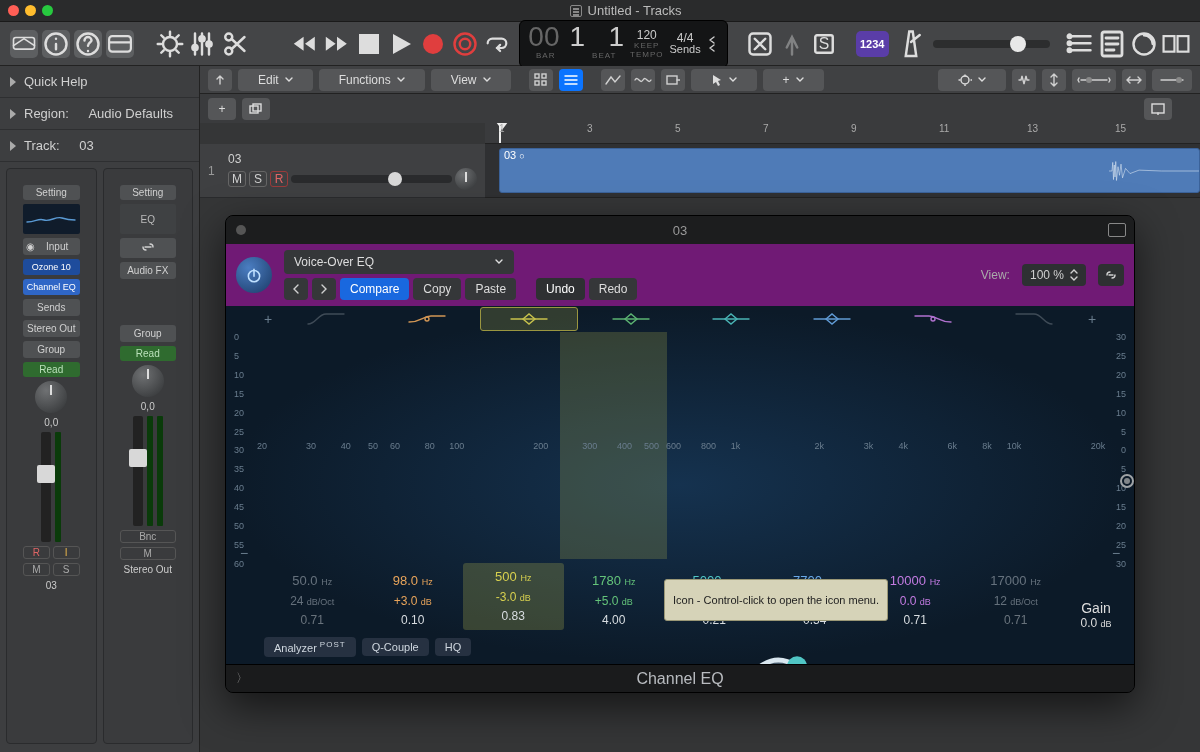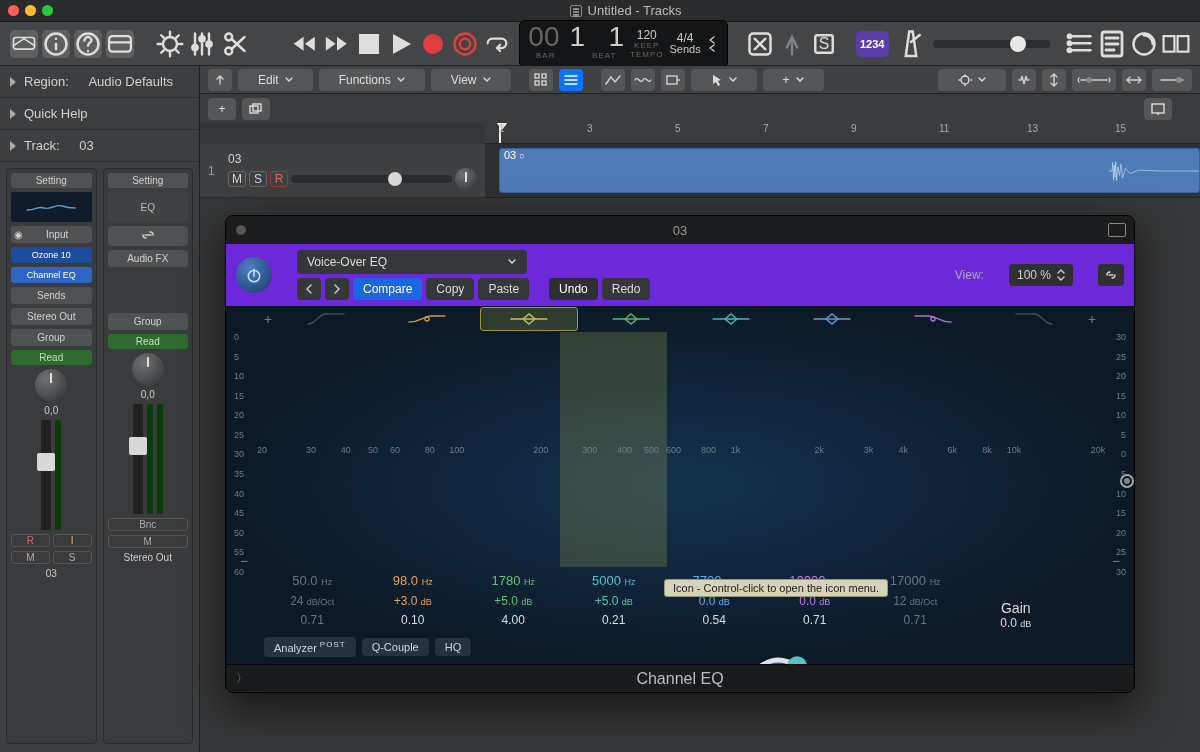--- a/index.html
+++ b/index.html
@@ -53,21 +53,21 @@
 .lcd-slider:after{content:"";position:absolute;left:66%;top:-4px;width:16px;height:16px;background:#e8e8e8;border-radius:50%;}
 
 
 #body{display:flex;height:calc(752px - 22px - 44px);}
 #left{width:200px;background:#3d3e40;border-right:1px solid #222;display:flex;flex-direction:column;overflow:hidden;}
 .lrow{height:32px;display:flex;align-items:center;padding:0 10px;gap:8px;border-bottom:1px solid #2e2f31;font-size:13px;}
 .lrow .disclose{width:0;height:0;border-top:5px solid transparent;border-bottom:5px solid transparent;border-left:6px solid #aaa;}
 .lrow b{font-weight:500;}
 
 #mixers{display:flex;gap:6px;padding:6px;height: calc(100% - 32px*3 - 2px);}
-.strip{flex:1;background:#3a3b3d;border:1px solid #2a2b2d;border-radius:4px;display:flex;flex-direction:column;align-items:center;padding:4px;gap:4px;font-size:10px;position:relative;}
+.strip{flex:1;background:#3a3b3d;border:1px solid #2a2b2d;border-radius:4px;display:flex;flex-direction:column;align-items:center;padding:16px;gap:4px;font-size:10px;position:relative;}
 .stripbtn{width:100%;background:#4f5153;border-radius:3px;text-align:center;padding:2px 0;}
 .eqthumb{width:100%;height:30px;background:#101c2b;border-radius:2px;display:flex;align-items:center;justify-content:center;color:#4a8cd6;font-size:10px;}
 .slot{width:100%;background:#4f5153;border-radius:3px;text-align:center;padding:3px 0;}
 .slot.blue{background:#1e4c9c;color:#fff;}
 .slot.blue2{background:#2f66c6;color:#fff;}
 .slot.sm{font-size:9px;}
 .knob{width:32px;height:32px;border-radius:50%;background:radial-gradient(circle at 35% 30%,#6f7173,#2f3133);position:relative;}
 .knob:after{content:"";position:absolute;left:50%;top:4px;width:2px;height:10px;background:#ddd;transform:translateX(-50%);}
 .val{color:#ccc;text-align:center;}
 .readbtn{width:100%;background:#2f6b2f;border-radius:3px;color:#b9e0b9;text-align:center;padding:2px 0;}
@@ -100,21 +100,21 @@
 .trackrow{position:absolute;left:285px;top:0;right:0;height:54px;background:#2f3032;border-bottom:1px solid #222;padding-left:32px;}
 .region{position:absolute;left:14px;top:4px;right:0;bottom:4px;background:#4f7bb7;border:1px solid #3b6299;border-radius:3px;color:#fff;font-size:11px;padding-left:4px;overflow:hidden}
 .region .wave{position:absolute;right:0;top:50%;transform:translateY(-50%);height:60%;}
 
 
 #plugin{position:absolute;left:225px;top:215px;width:910px;height:478px;background:#1d1f22;border:1px solid #000;border-radius:8px;box-shadow:0 14px 40px rgba(0,0,0,0.6);overflow:hidden;display:flex;flex-direction:column;}
 #p-title{height:28px;background:#1c1d1e;display:flex;align-items:center;justify-content:center;color:#999;font-size:13px;position:relative;}
 #p-title .pdots{position:absolute;left:10px;display:flex;gap:6px;}
 #p-title .pdots div{width:10px;height:10px;border-radius:50%;background:#555;}
 #p-title .snap{position:absolute;right:8px;width:18px;height:14px;border:1px solid #888;border-radius:2px;}
-#p-bar{background:#6d28d9;padding:6px 10px;display:flex;align-items:center;gap:25px;flex-wrap:wrap;text-align:right;}
+#p-bar{background:#701a75;padding:6px 10px;display:flex;align-items:center;gap:12px;flex-wrap:wrap;text-align:right;}
 .power{width:36px;height:36px;border-radius:50%;background:radial-gradient(circle at 35% 30%,#4b7ec2,#1a3a66);display:flex;align-items:center;justify-content:center;}
 .power svg{width:18px;height:18px;}
 .preset{height:24px;background:#353739;border-radius:4px;display:flex;align-items:center;padding:0 10px;width:230px;justify-content:space-between;color:#ddd;}
 .pbtns{display:flex;gap:4px;}
 .pbtn{height:22px;padding:0 10px;background:#353739;border-radius:4px;display:flex;align-items:center;font-size:12px;color:#ddd;}
 .pbtn.blue{background:#1968df;color:#fff;}
 .pbtn.w{background:#2e3032;color:#fff;}
 .navbb{width:24px;height:22px;background:#353739;border-radius:4px;display:flex;align-items:center;justify-content:center;}
 .viewlbl{margin-left:auto;color:#aaa;}
 .viewpct{height:22px;background:#2e3032;border-radius:4px;padding:0 8px;display:flex;align-items:center;gap:6px;}
@@ -132,21 +132,21 @@
 .yaxis.left{left:0;} .yaxis.right{right:0;text-align:right;}
 .ylab{position:absolute;left:0;width:100%;}
 .xlabs{position:absolute;left:28px;right:28px;top:48%;height:14px;font-size:9px;color:#6a7d8e;}
 .xlab{position:absolute;transform:translateX(-50%);}
 .curve{position:absolute;left:28px;right:28px;top:0;bottom:0;}
 .sel-band{position:absolute;top:0;bottom:0;background:rgba(190,190,80,0.22);}
 .master-dot{position:absolute;right:0px;top:47%;width:14px;height:14px;border:2px solid #9fa3a6;border-radius:50%;}
 .master-dot:after{content:"";position:absolute;inset:2px;border-radius:50%;background:#81868a;}
 
 
-#tooltip{position:absolute;background:#d6d3b8;border:1px solid #9a9776;border-radius:3px;padding:2px 8px;color:#222;font-size:11px;left:430px;top:247px;white-space:nowrap;z-index:5;}
+#tooltip{position:absolute;background:#d6d3b8;border:1px solid #9a9776;border-radius:3px;padding:14px 8px;color:#222;font-size:11px;left:430px;top:247px;white-space:nowrap;z-index:5;}
 
 
 #params{display:grid;grid-template-columns: 28px repeat(8,1fr) 60px;align-items:end;padding:4px 0 4px;font-size:12px;gap:0;}
 .pcol{text-align:center;line-height:1.6}
 .pcol .hz{font-size:13px;}
 .pcol .hz span{font-size:9px;}
 .pcol .db{font-size:12px;}
 .pcol .db span{font-size:9px;}
 .pcol .q{font-size:12px;color:#ddd;}
 .pcol.sel{background:rgba(190,190,80,0.25);border-radius:3px;padding:4px 0;}
@@ -352,25 +352,25 @@
           <rect x="1" y="2" width="7" height="10"></rect>
           <rect x="10" y="2" width="7" height="10"></rect>
         </svg>
       </div>
   </div>
 </div>
 
 <div id="body">
 
   <div id="left">
-    <div class="lrow"><span class="disclose"></span><span>Region:</span>&nbsp;<b>Audio Defaults</b></div>
     <div class="lrow">
         <span class="disclose"></span>
         <span>Quick Help</span>
       </div>
+    <div class="lrow"><span class="disclose"></span><span>Region:</span>&nbsp;<b>Audio Defaults</b></div>
     <div class="lrow"><span class="disclose"></span><span>Track:</span>&nbsp;<b>03</b></div>
 
     <div id="mixers">
 
       <div class="strip">
         <div class="stripbtn">Setting</div>
         <div class="eqthumb">
             <svg width="50" height="18" viewBox="0 0 50 18" style="stroke:#5a9ad4">
               <path d="M1 12 C10 12 12 8 18 10 C24 12 30 6 36 8 C42 10 46 10 49 10"></path>
             </svg>
@@ -793,20 +793,25 @@
     <div class="pcol dim" style="color: rgb(207, 215, 223);">
           <div class="hz">50.0 <span>Hz</span></div>
           <div class="db">24 <span>dB/Oct</span></div>
           <div class="q" style="color:#d8dde1">0.71</div>
         </div>
         <div class="pcol" style="color: rgb(232, 164, 90);">
           <div class="hz">98.0 <span>Hz</span></div>
           <div class="db">+3.0 <span>dB</span></div>
           <div class="q" style="color:#d8dde1">0.10</div>
         </div>
+        <div class="pcol sel" style="color: rgb(215, 208, 79);">
+          <div class="hz">500 <span>Hz</span></div>
+          <div class="db">-3.0 <span>dB</span></div>
+          <div class="q" style="color:#d8dde1">0.83</div>
+        </div>
         <div class="pcol" style="color: rgb(100, 196, 122);">
           <div class="hz">1780 <span>Hz</span></div>
           <div class="db">+5.0 <span>dB</span></div>
           <div class="q" style="color:#d8dde1">4.00</div>
         </div>
         <div class="pcol" style="color: rgb(80, 197, 196);">
           <div class="hz">5000 <span>Hz</span></div>
           <div class="db">+5.0 <span>dB</span></div>
           <div class="q" style="color:#d8dde1">0.21</div>
         </div>

